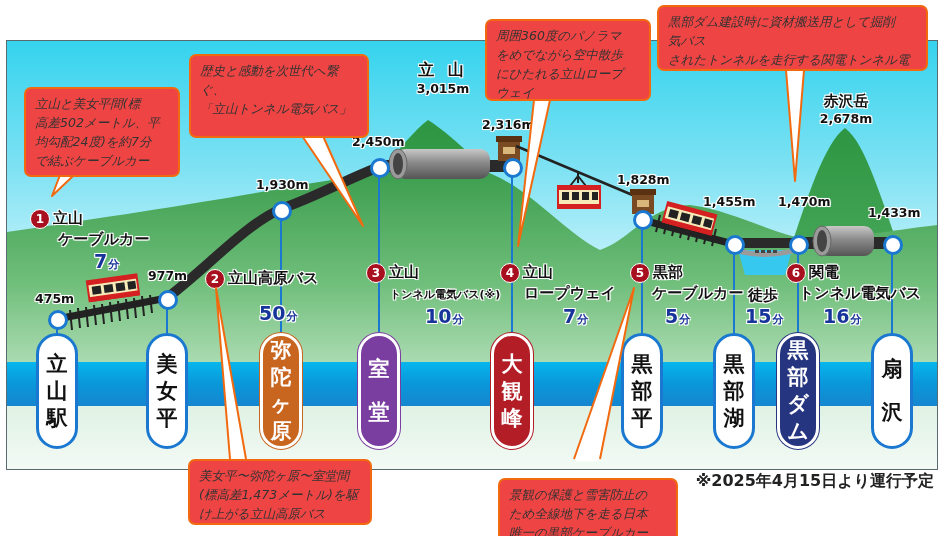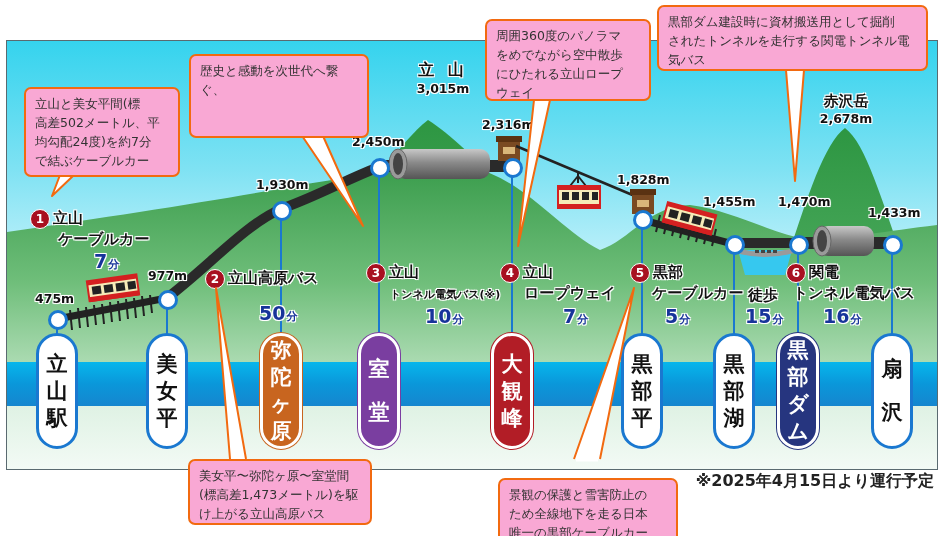--- a/index.html
+++ b/index.html
@@ -1,20 +1,20 @@
 <!DOCTYPE html>
 <html><head>
 <meta charset="utf-8">
 <style>
   html,body{margin:0;padding:0;background:#fff;}
   body{width:942px;height:536px;position:relative;overflow:hidden;font-family:"DejaVu Sans","Liberation Sans",sans-serif;}
   #scene{position:absolute;left:0;top:0;width:942px;height:536px;}
   .frame{position:absolute;left:6px;top:40px;width:930px;height:428px;border:1px solid #5a6a70;overflow:hidden;
     background:linear-gradient(to bottom,#35d3ee 0%,#7fe2f3 30%,#c9f3fb 55%,#d8f5fb 100%);}
-  .bubble{position:absolute;background:#f9a8d4;border:2px solid #f26a10;border-radius:7px;color:#333;font-size:12.5px;line-height:19px;padding:5px 9px;box-sizing:border-box;z-index:20;}
+  .bubble{position:absolute;background:#ef4444;border:2px solid #f26a10;border-radius:7px;color:#333;font-size:12.5px;line-height:19px;padding:5px 9px;box-sizing:border-box;z-index:20;font-style:italic;}
   .note{position:absolute;right:8px;top:471px;font-size:16px;font-weight:bold;color:#222;}
   .alt{position:absolute;font-size:12.5px;font-weight:bold;color:#111;z-index:12;text-shadow:0 0 2px #fff,0 0 2px #fff,1px 1px 0 #fff,-1px -1px 0 #fff,1px -1px 0 #fff,-1px 1px 0 #fff;white-space:nowrap;}
   .peak{position:absolute;text-align:center;font-weight:bold;color:#111;z-index:5;text-shadow:0 0 2px #fff,1px 1px 0 #fff,-1px -1px 0 #fff,1px -1px 0 #fff,-1px 1px 0 #fff;}
   .peak .nm{font-size:16px;letter-spacing:4px;}
   .peak .el{font-size:12.5px;}
   .seg{position:absolute;z-index:12;color:#111;font-weight:bold;white-space:nowrap;text-shadow:0 0 2px #fff,1px 1px 0 #fff,-1px -1px 0 #fff,1px -1px 0 #fff,-1px 1px 0 #fff;}
   .seg .num{display:inline-block;width:18px;height:18px;border-radius:50%;background:#a81020;color:#fff;font-size:12px;line-height:18px;text-align:center;text-shadow:none;border:1px solid #fff;vertical-align:middle;margin-right:3px;}
   .seg .l1{font-size:15px;}
   .seg .l2{font-size:15px;}
   .seg .sm{font-size:11px;}
@@ -229,21 +229,21 @@
   </div>
   <div class="dur" style="left:665px;top:305px;text-align:right;"><span>5</span><small>分</small></div>
 
   <div class="seg" style="left:748px;top:285px;">
     <span class="l1">徒歩</span>
   </div>
   <div class="dur" style="left:745px;top:305px;"><span>15</span><small>分</small></div>
 
   <div class="seg" style="left:786px;top:262px;">
     <span class="num">6</span><span class="l1">関電</span><br>
-    <span class="l2" style="margin-left:7px;">トンネル電気バス</span>
+    <span class="l2" style="margin-left:13px;">トンネル電気バス</span>
   </div>
   <div class="dur" style="left:823px;top:305px;"><span>16</span><small>分</small></div>
 
   <div class="station" style="left:36px;top:333px;">
     <span>立</span>
       <span>山</span>
       <span>駅</span>
   </div>
   <div class="station" style="left:146px;top:333px;">
     <span>美</span>
@@ -308,31 +308,32 @@
   </svg>
 
   <div class="bubble" style="left:24px;top:87px;width:156px;height:90px;">
     <div>立山と美女平間(標</div>
     <div>高差502メートル、平</div>
     <div>均勾配24度)を約7分</div>
     <div>で結ぶケーブルカー</div>
   </div>
   <div class="bubble" style="left:189px;top:54px;width:180px;height:84px;">
     <div>歴史と感動を次世代へ繋ぐ、</div>
+    <div>「立山トンネル電気バス」</div>
   </div>
   <div class="bubble" style="left:485px;top:19px;width:166px;height:82px;">
     <div>周囲360度のパノラマ</div>
     <div>をめでながら空中散歩</div>
     <div>にひたれる立山ロープ</div>
     <div>ウェイ</div>
   </div>
   <div class="bubble" style="left:657px;top:5px;width:271px;height:66px;">
     <div>黒部ダム建設時に資材搬送用として掘削</div>
+    <div>気バス</div>
     <div>されたトンネルを走行する関電トンネル電</div>
-    <div>気バス</div>
   </div>
   <div class="bubble" style="left:188px;top:459px;width:184px;height:66px;">
     <div>美女平〜弥陀ヶ原〜室堂間</div>
     <div>(標高差1,473メートル)を駆</div>
     <div>け上がる立山高原バス</div>
   </div>
   <div class="bubble" style="left:498px;top:478px;width:180px;height:66px;">
     <div>景観の保護と雪害防止の</div>
     <div>ため全線地下を走る日本</div>
     <div>唯一の黒部ケーブルカー</div>

